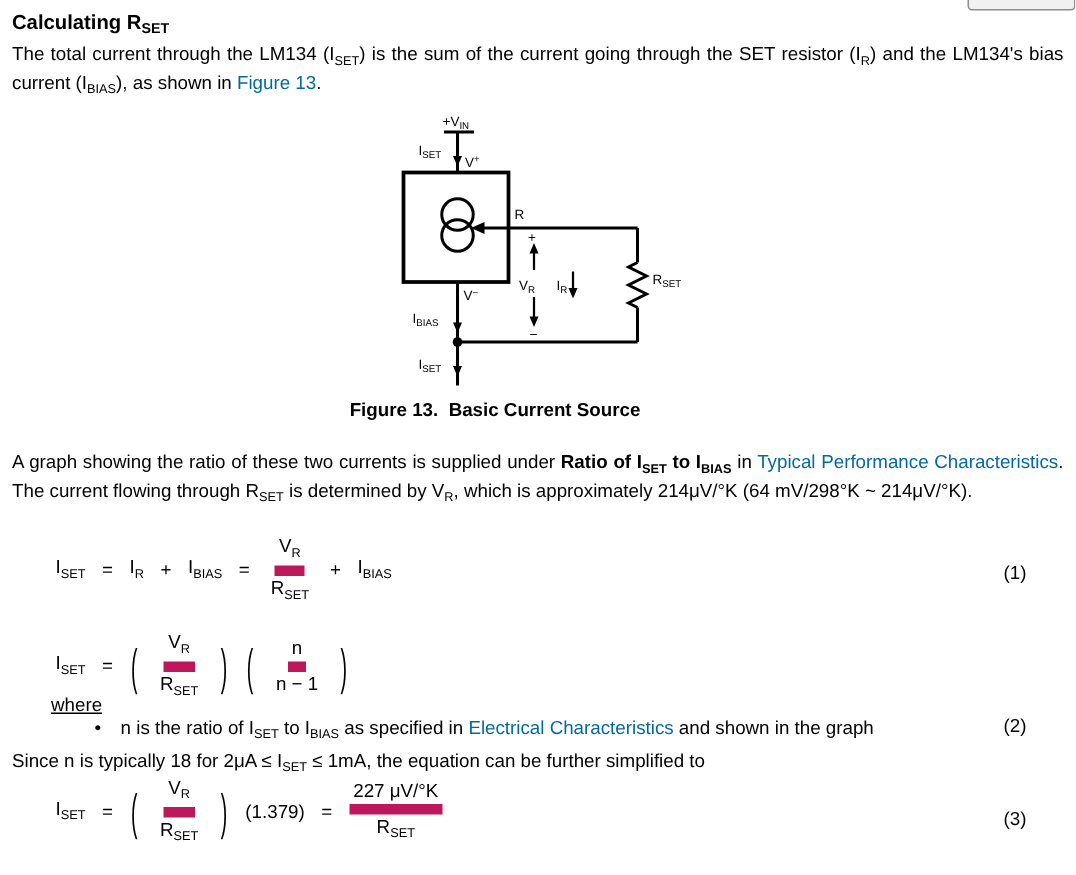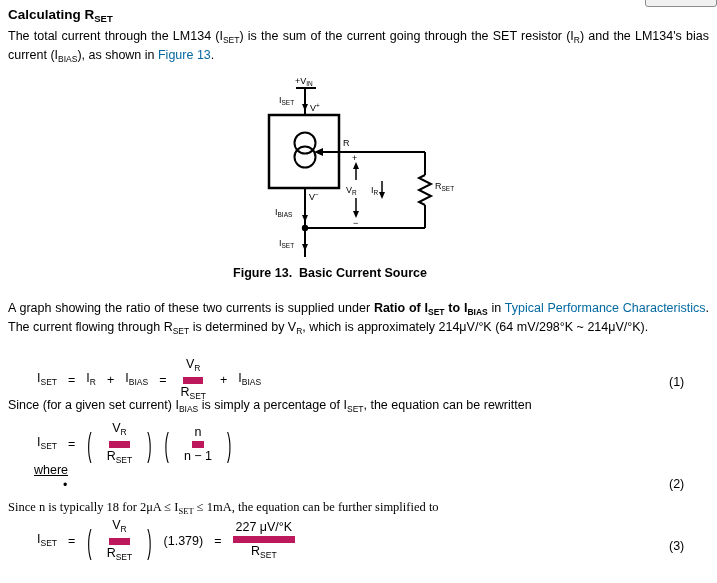--- a/index.html
+++ b/index.html
@@ -94,21 +94,20 @@
     <span class="tok">=</span>
     <span class="frac">
       <span class="top"><span>V</span><span class="sub">R</span></span>
       <span class="bot"><span>R</span><span class="sub">SET</span></span>
     </span>
     <span class="tok">+</span>
     <span class="tok"><span>I</span><span class="sub">BIAS</span></span>
   </div>
   <div class="eqnum" style="top:375px;">(1)</div>
 
-  <div class="para" style="top:398px;"><span>Since (for a given set current) I</span><span class="sub">BIAS</span><span> is simply a percentage of I</span><span class="sub">SET</span><span>, the equation can be rewritten</span></div>
 
   <div class="eq" style="left:37px;top:421px;">
     <span class="tok"><span>I</span><span class="sub">SET</span></span>
     <span class="tok">=</span>
     <span class="bigp">(</span>
     <span class="frac">
       <span class="top"><span>V</span><span class="sub">R</span></span>
       <span class="bot"><span>R</span><span class="sub">SET</span></span>
     </span>
     <span class="bigp">)</span>
@@ -118,23 +117,24 @@
       <span class="bot">n − 1</span>
     </span>
     <span class="bigp">)</span>
   </div>
   <div class="eqnum" style="top:477px;">(2)</div>
 
   <div class="abs" style="left:34px;top:463px;text-decoration:underline;">where</div>
 
   <div class="bullet-row">
     <span>•</span>
+    <span><span>n is the ratio of I</span><span class="sub">SET</span><span> to I</span><span class="sub">BIAS</span><span> as specified in </span><a class="lnk">Electrical Characteristics</a><span> and shown in the graph</span></span>
   </div>
 
-  <div class="para" style="top:500px;font-family:Liberation Serif, serif;"><span>Since n is typically 18 for 2μA ≤ I</span><span class="sub">SET</span><span> ≤ 1mA, the equation can be further simplified to</span></div>
+  <div class="para" style="top:500px;"><span>Since n is typically 18 for 2μA ≤ I</span><span class="sub">SET</span><span> ≤ 1mA, the equation can be further simplified to</span></div>
 
   <div class="eq" style="left:37px;top:518px;">
     <span class="tok"><span>I</span><span class="sub">SET</span></span>
     <span class="tok">=</span>
     <span class="bigp">(</span>
     <span class="frac">
       <span class="top"><span>V</span><span class="sub">R</span></span>
       <span class="bot"><span>R</span><span class="sub">SET</span></span>
     </span>
     <span class="bigp">)</span>

